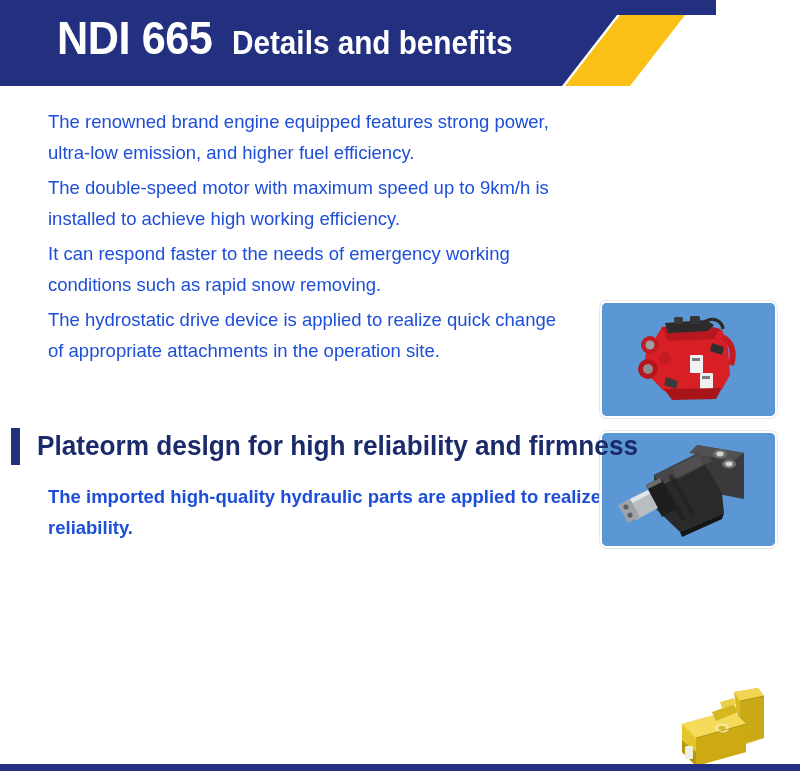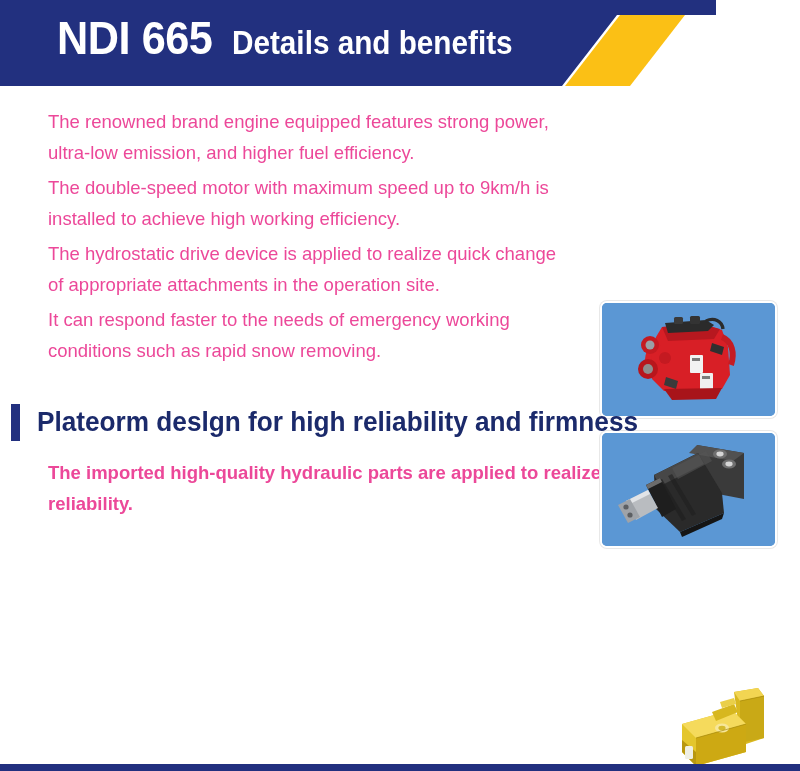--- a/index.html
+++ b/index.html
@@ -113,21 +113,21 @@
     margin-left: 17px;
     transform: scaleX(0.97);
     transform-origin: left center;
     white-space: nowrap;
   }
 
   .para {
     font-family: "Liberation Sans", sans-serif;
     font-size: 18.5px;
     line-height: 31px;
-    color: #ec4899;
+    color: #1d4ed8;
     margin: 0;
     padding: 0 0 0 48px;
   }
   .para + .para { margin-top: 4px; }
 
   .sec1-paras { margin-top: 20px; width: 565px; }
   .sec2-paras { margin-top: 16px; width: 662px; }
   .sec2-paras .para.narrow { width: 632px; font-weight: bold; }
 
   
@@ -178,22 +178,22 @@
       <span class="banner-sub">Details and benefits</span>
     </div>
   </div>
 
   <div class="content">
 
 
     <div class="sec1-paras">
       <p class="para">The renowned brand engine equipped features strong power, ultra-low emission, and higher fuel efficiency.</p>
       <p class="para">The double-speed motor with maximum speed up to 9km/h is installed to achieve high working efficiency.</p>
+      <p class="para">It can respond faster to the needs of emergency working conditions such as rapid snow removing.</p>
       <p class="para">The hydrostatic drive device is applied to realize quick change of appropriate attachments in the operation site.</p>
-      <p class="para">It can respond faster to the needs of emergency working conditions such as rapid snow removing.</p>
     </div>
 
     <div class="photo-card" id="card-engine">
       <svg class="engine-art" viewBox="0 0 173 113" preserveAspectRatio="xMidYMid meet">
         <rect x="0" y="0" width="173" height="113" fill="#5b97d4"></rect>
         <g>
 
           <path d="M54 34 L60 24 L100 21 L120 27 L126 44 L128 72 L120 86 L62 88 L50 76 L48 52 Z" fill="#d81f26"></path>
           <path d="M60 24 L100 21 L118 26 L112 36 L66 38 Z" fill="#b7181f"></path>
 
@@ -253,21 +253,21 @@
 
           <path d="M16 72 L28 66 L38 84 L26 90 Z" fill="#9fa3a8"></path>
           <circle cx="24" cy="74" r="2.6" fill="#5c5f63"></circle>
           <circle cx="28" cy="82" r="2.6" fill="#5c5f63"></circle>
 
           <path d="M78 99 L122 80 L120 86 L80 104 Z" fill="#151515"></path>
         </g>
       </svg>
     </div>
 
-    <div class="section-heading" style="margin-top:38px;padding-left:11px;">
+    <div class="section-heading" style="margin-top:62px;padding-left:11px;">
       <div class="heading-bar"></div>
       <div class="heading-text">Plateorm deslgn for high reliability and firmness</div>
     </div>
 
     <div class="sec2-paras">
       <p class="para narrow">The imported high-quality hydraulic parts are applied to realize higher reliability.</p>
     </div>
 
     <svg class="cad-art" id="cad-bracket" viewBox="0 0 120 88">
       <g>

